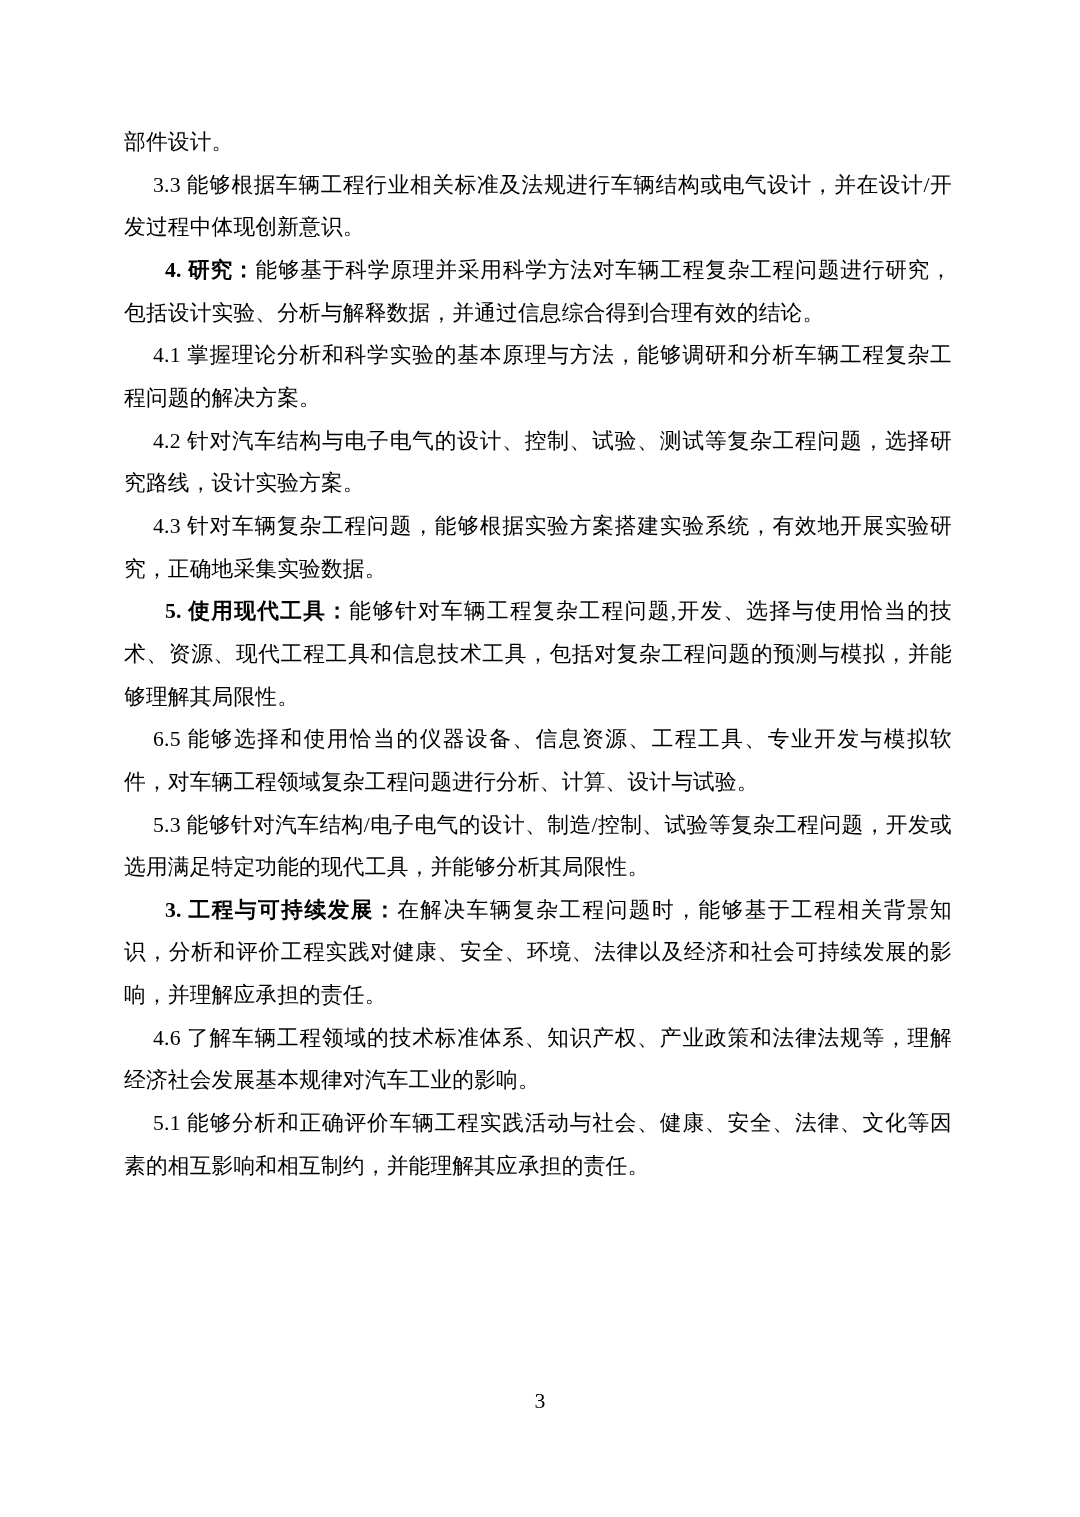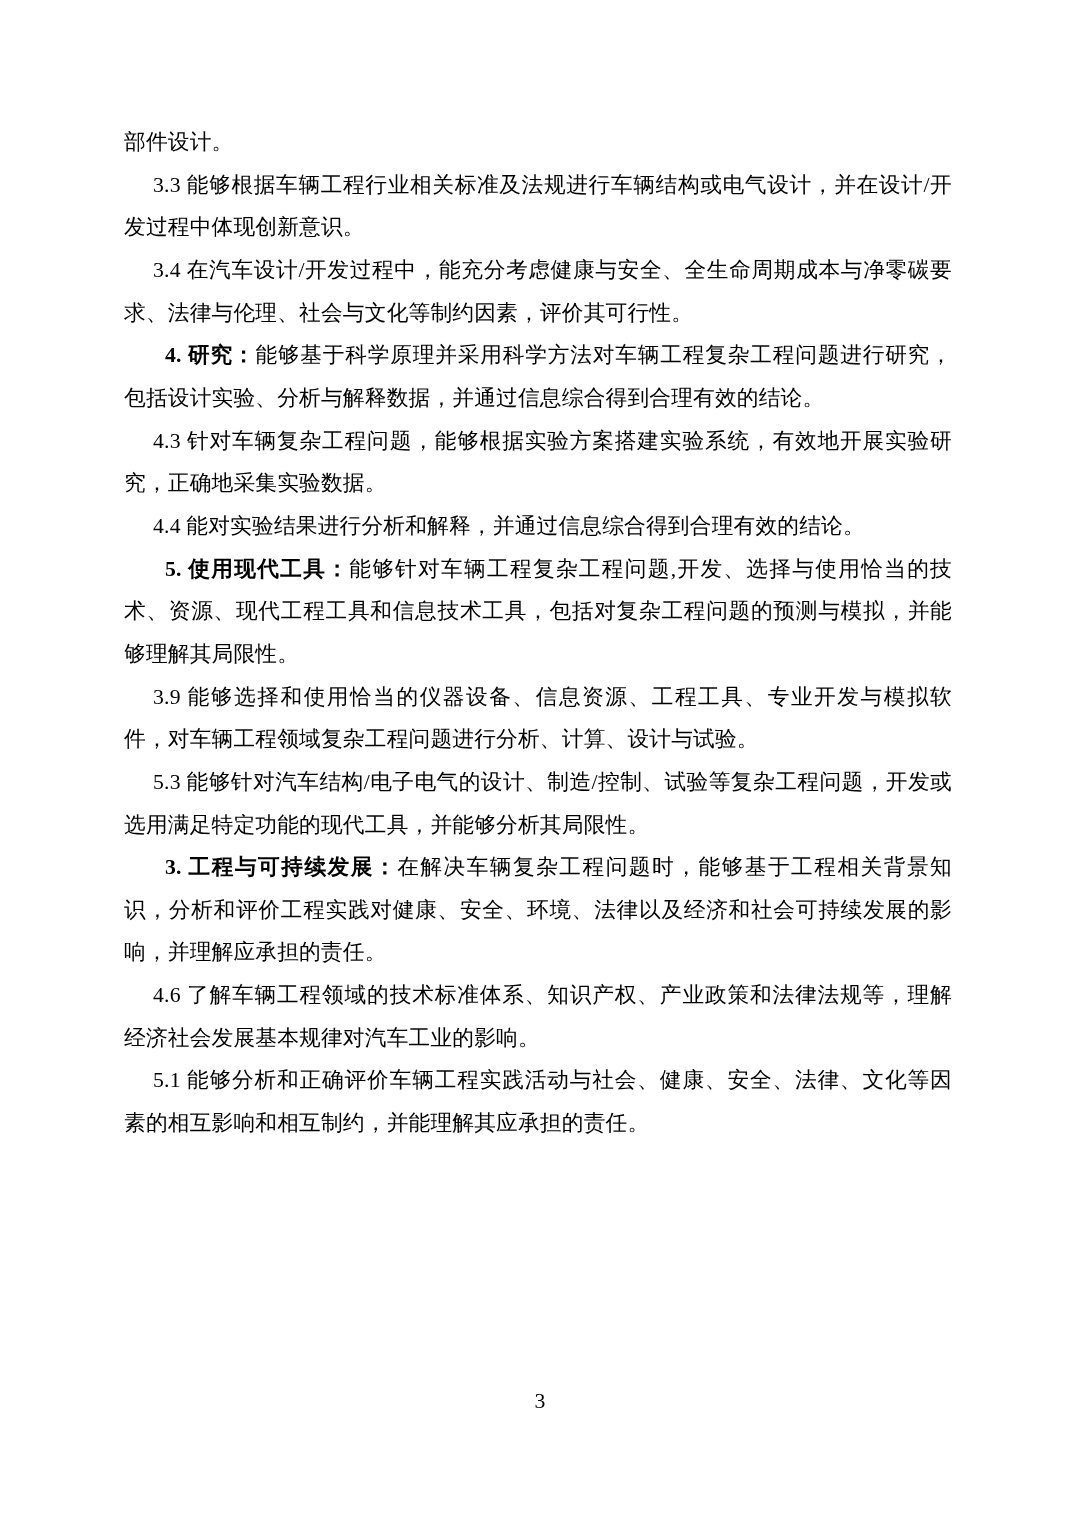--- a/index.html
+++ b/index.html
@@ -48,34 +48,34 @@
 </head>
 <body>
 
 <div class="page">
   <div class="body-text">
 
     <p class="para cont"><b class="hd"></b><span>部件设计。</span></p>
 
     <p class="para sub"><b class="hd"></b><span>3.3 能够根据车辆工程行业相关标准及法规进行车辆结构或电气设计，并在设计/开发过程中体现创新意识。</span></p>
 
-    <p class="para sub"><b class="hd"></b><span>3.4 在汽车设计/开发过程中，能充分考虑健康与安全、全生命周期成本与净零碳要求、法律与伦理、社会与文化等制约因素，评价其可行性。</span></p>
 
     <p class="para head"><b class="hd">4. 研究：</b><span>能够基于科学原理并采用科学方法对车辆工程复杂工程问题进行研究，包括设计实验、分析与解释数据，并通过信息综合得到合理有效的结论。</span></p>
 
+    <p class="para sub"><b class="hd"></b><span>4.1 掌握理论分析和科学实验的基本原理与方法，能够调研和分析车辆工程复杂工程问题的解决方案。</span></p>
 
+    <p class="para sub"><b class="hd"></b><span>4.2 针对汽车结构与电子电气的设计、控制、试验、测试等复杂工程问题，选择研究路线，设计实验方案。</span></p>
 
     <p class="para sub"><b class="hd"></b><span>4.3 针对车辆复杂工程问题，能够根据实验方案搭建实验系统，有效地开展实验研究，正确地采集实验数据。</span></p>
 
-    <p class="para sub"><b class="hd"></b><span>4.4 能对实验结果进行分析和解释，并通过信息综合得到合理有效的结论。</span></p>
 
     <p class="para head"><b class="hd">5. 使用现代工具：</b><span>能够针对车辆工程复杂工程问题,开发、选择与使用恰当的技术、资源、现代工程工具和信息技术工具，包括对复杂工程问题的预测与模拟，并能够理解其局限性。</span></p>
 
 
-    <p class="para sub"><b class="hd"></b><span>3.9 能够选择和使用恰当的仪器设备、信息资源、工程工具、专业开发与模拟软件，对车辆工程领域复杂工程问题进行分析、计算、设计与试验。</span></p>
+    <p class="para sub"><b class="hd"></b><span>6.5 能够选择和使用恰当的仪器设备、信息资源、工程工具、专业开发与模拟软件，对车辆工程领域复杂工程问题进行分析、计算、设计与试验。</span></p>
 
     <p class="para sub"><b class="hd"></b><span>5.3 能够针对汽车结构/电子电气的设计、制造/控制、试验等复杂工程问题，开发或选用满足特定功能的现代工具，并能够分析其局限性。</span></p>
 
     <p class="para head"><b class="hd">3. 工程与可持续发展：</b><span>在解决车辆复杂工程问题时，能够基于工程相关背景知识，分析和评价工程实践对健康、安全、环境、法律以及经济和社会可持续发展的影响，并理解应承担的责任。</span></p>
 
     <p class="para sub"><b class="hd"></b><span>4.6 了解车辆工程领域的技术标准体系、知识产权、产业政策和法律法规等，理解经济社会发展基本规律对汽车工业的影响。</span></p>
 
     <p class="para sub"><b class="hd"></b><span>5.1 能够分析和正确评价车辆工程实践活动与社会、健康、安全、法律、文化等因素的相互影响和相互制约，并能理解其应承担的责任。</span></p>
 
   </div>

